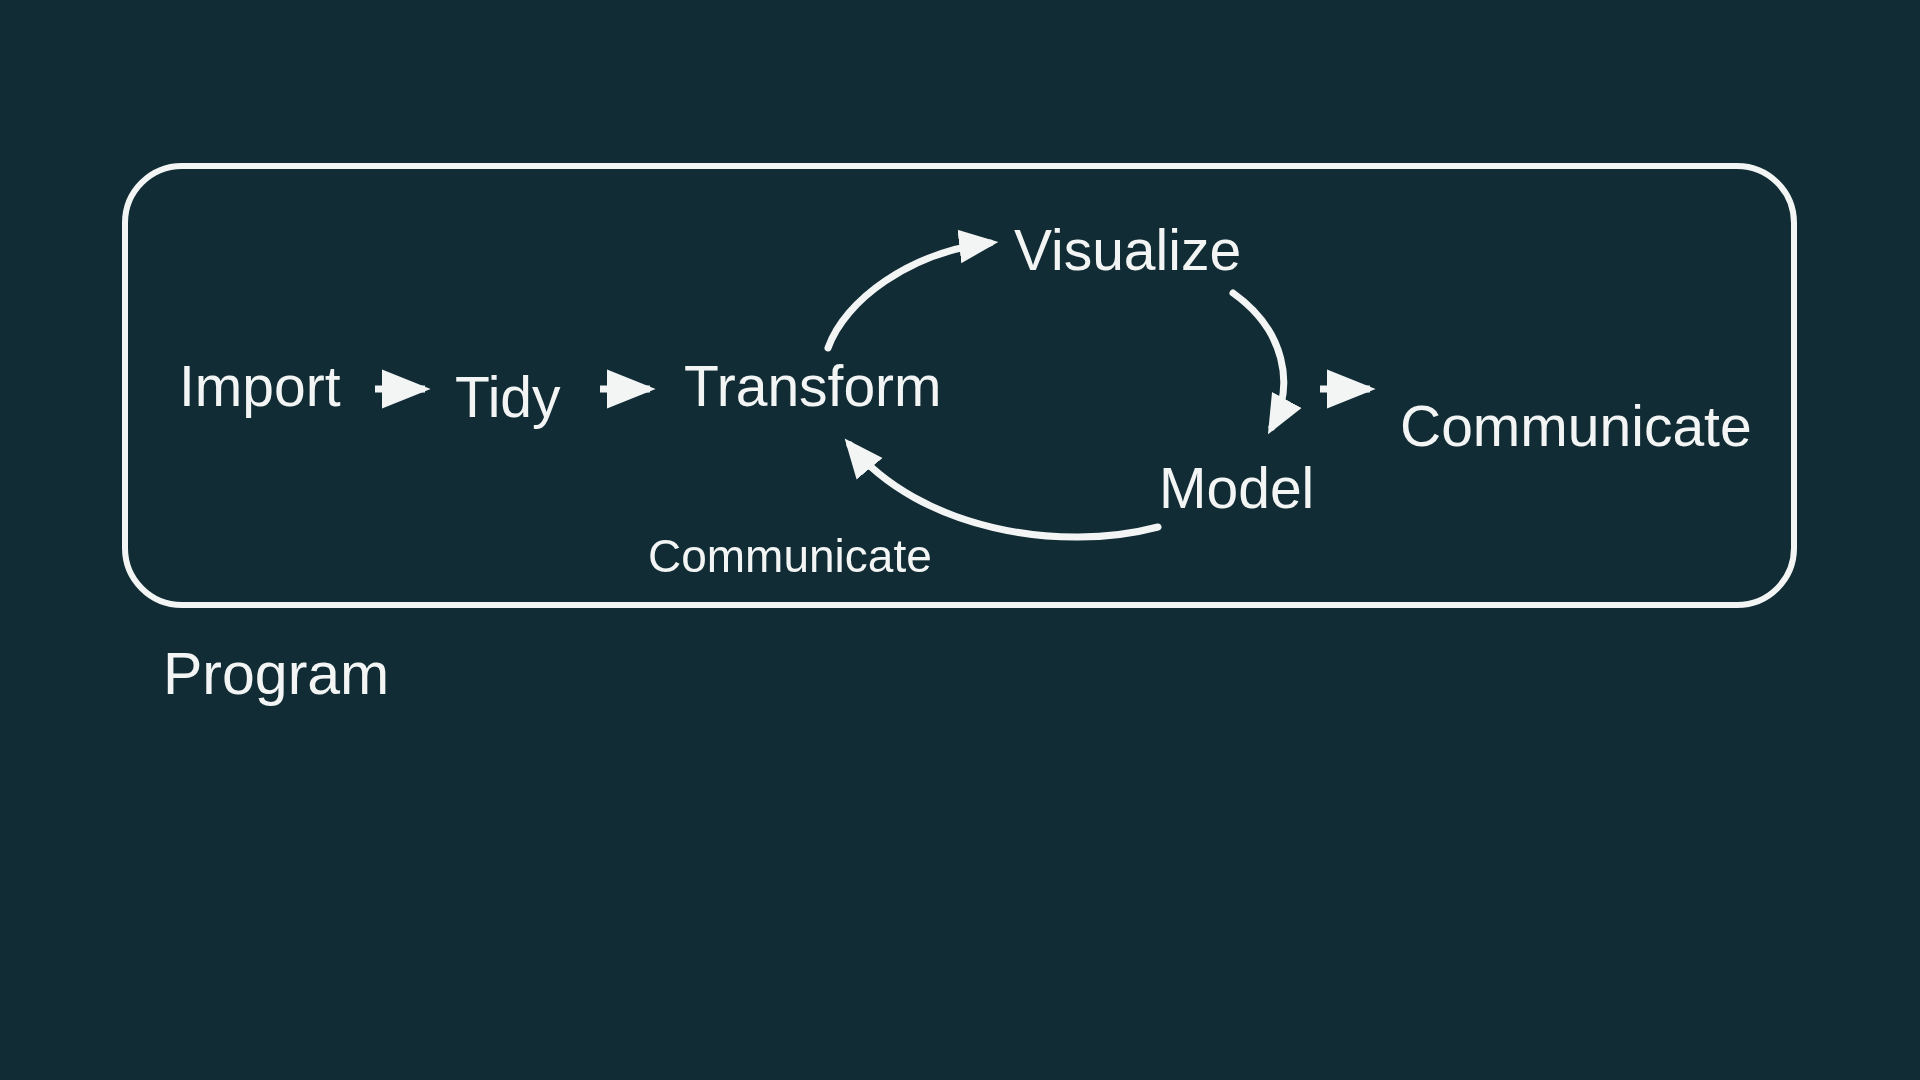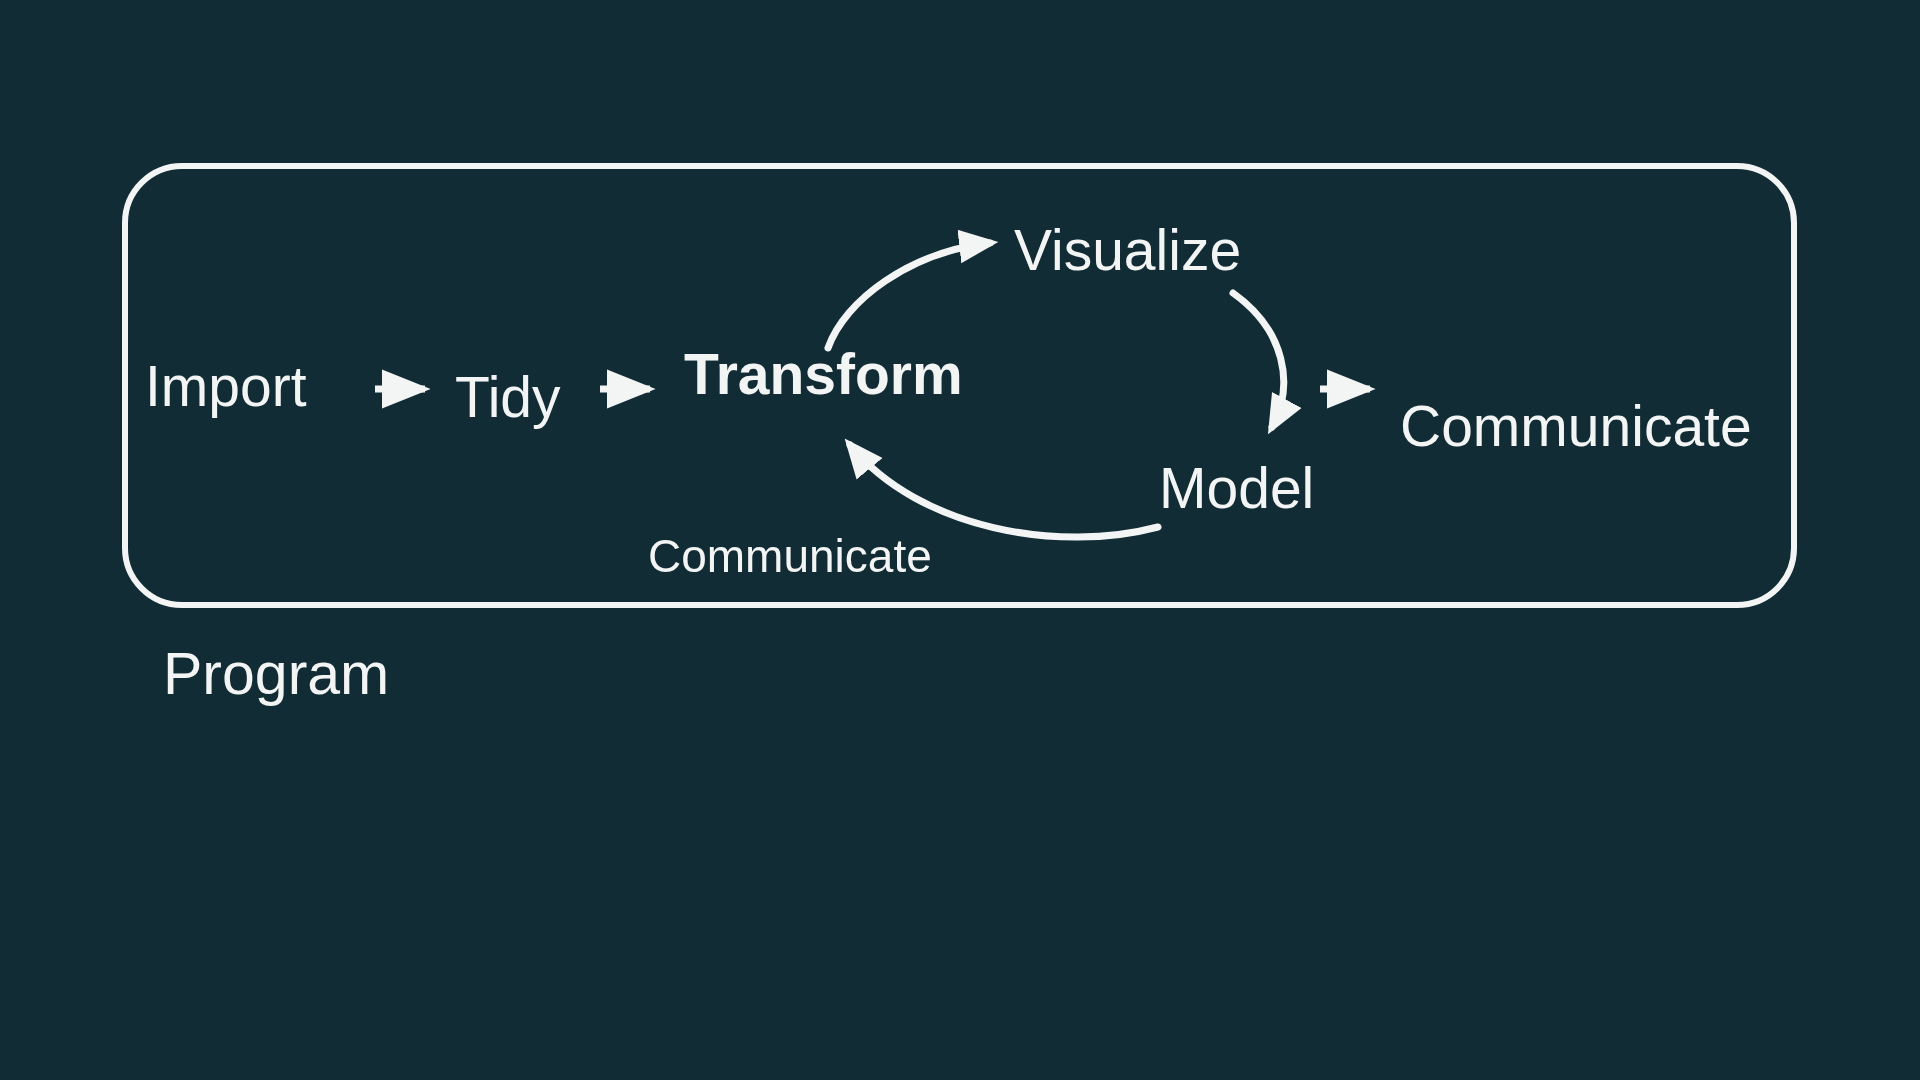--- a/index.html
+++ b/index.html
@@ -53,23 +53,23 @@
   .stage-label {
     font-size: 57px;
   }
   .edge-label {
     font-size: 46px;
   }
   .outer-label {
     font-size: 59px;
   }
   
-  #label-import      { left: 145px;  top: 358px; }
+  #label-import      { left: 179px;  top: 358px; }
   #label-tidy        { left: 455px;  top: 369px; }
-  #label-transform   { left: 684px;  top: 346px; font-weight: bold; }
+  #label-transform   { left: 684px;  top: 358px; }
   #label-visualize   { left: 1014px; top: 222px; }
   #label-model       { left: 1159px; top: 460px; }
   #label-communicate { left: 1400px; top: 358px; margin-top: 40px; }
   #label-understand  { left: 648px;  top: 533px; }
   #label-program     { left: 163px;  top: 645px; }
 </style>
 </head>
 <body>
 
 <div id="stage">

